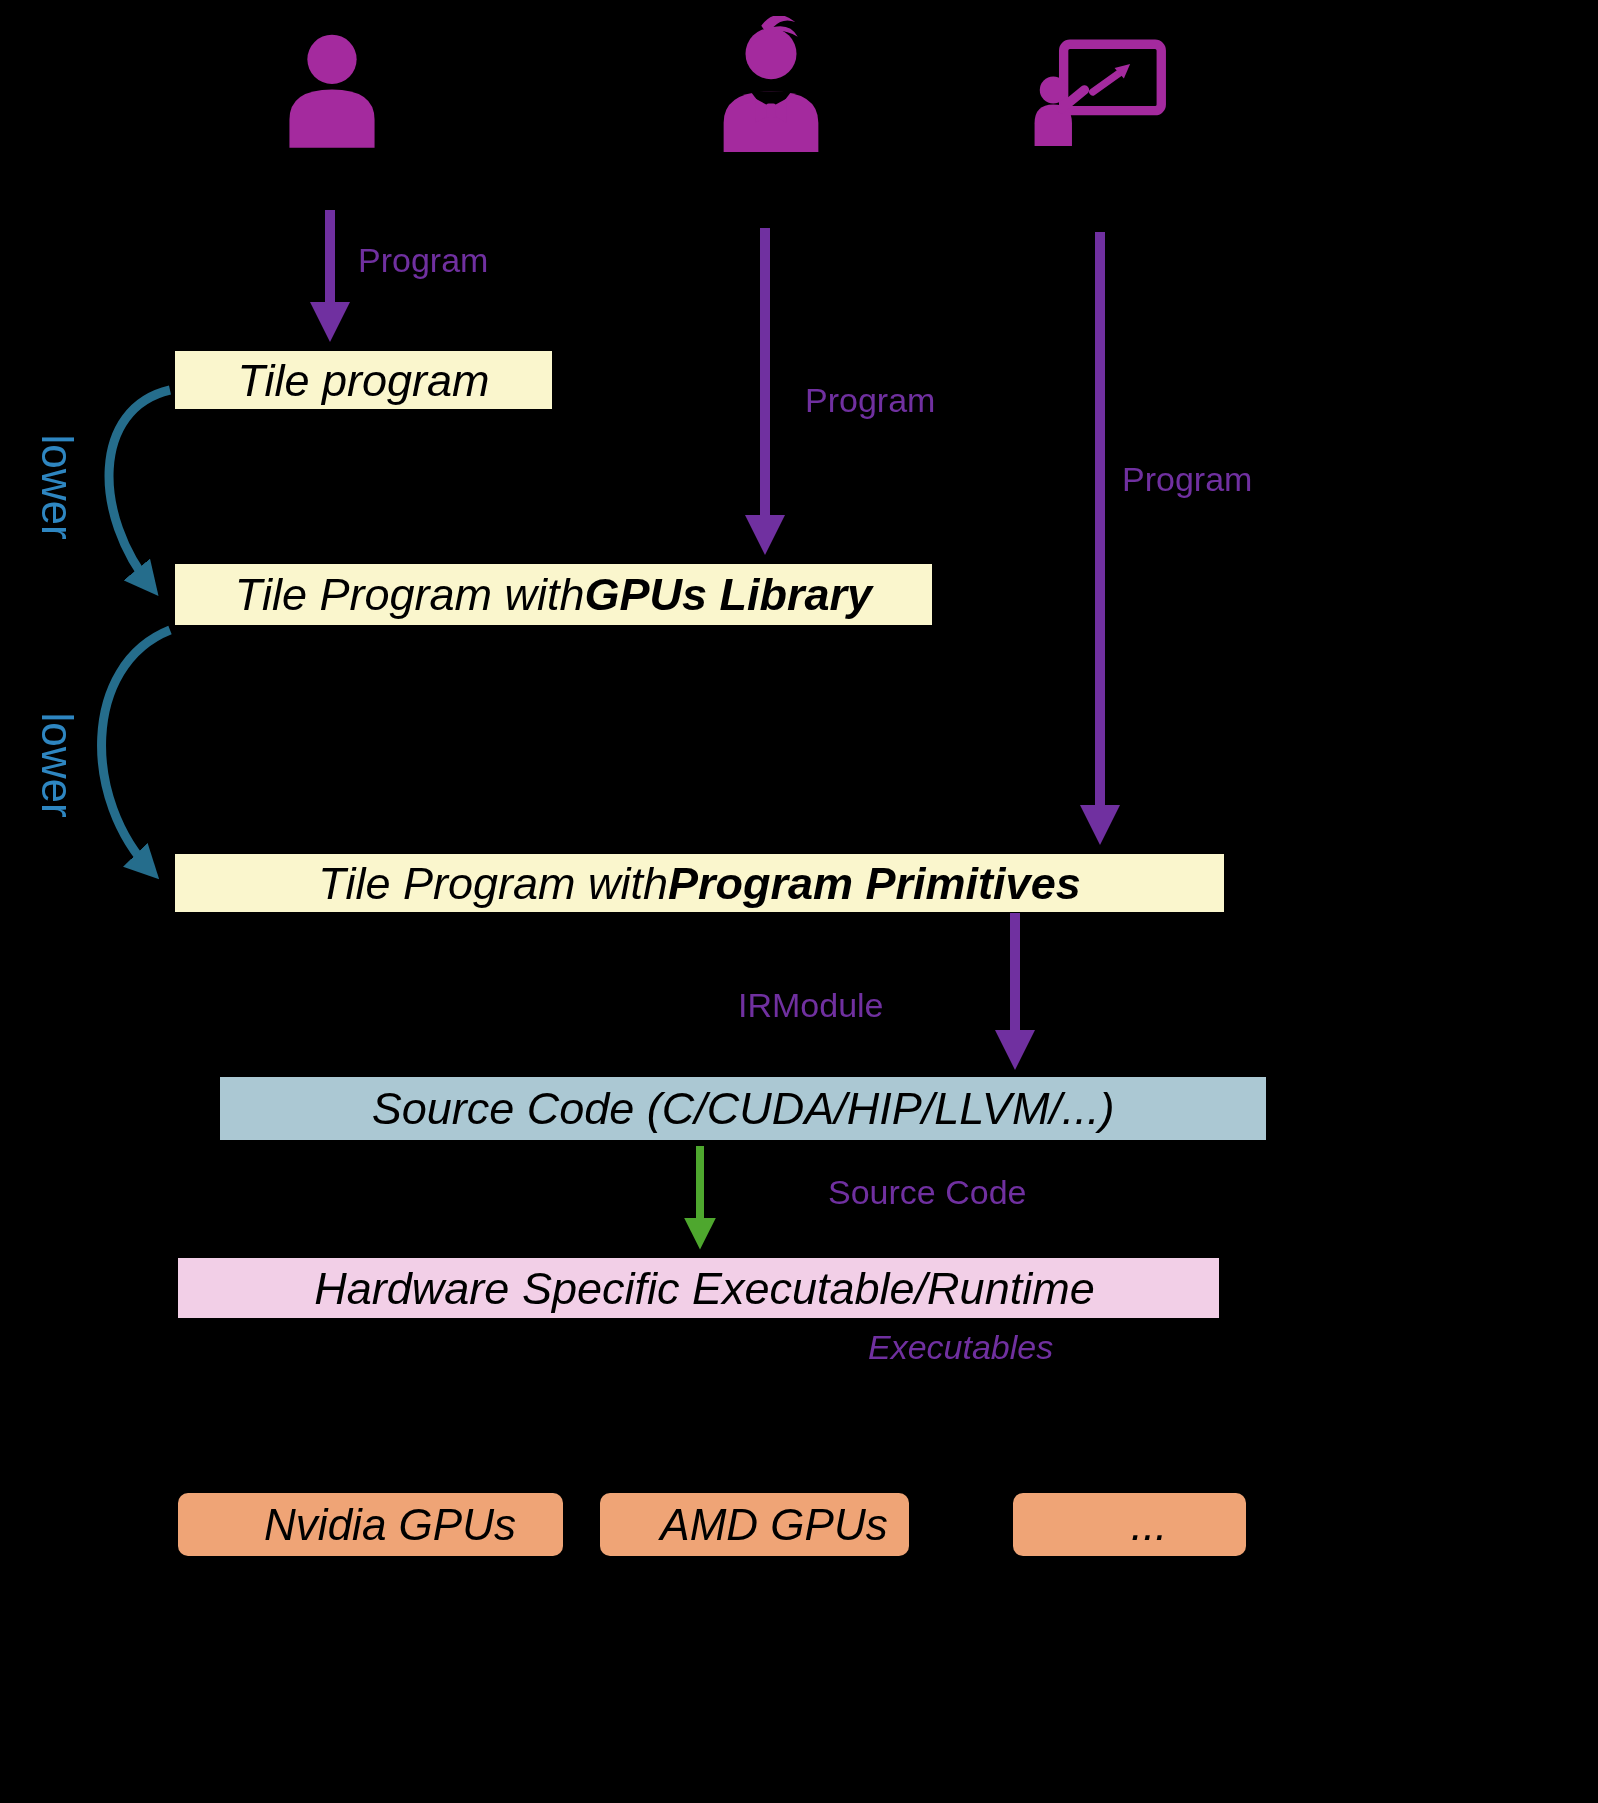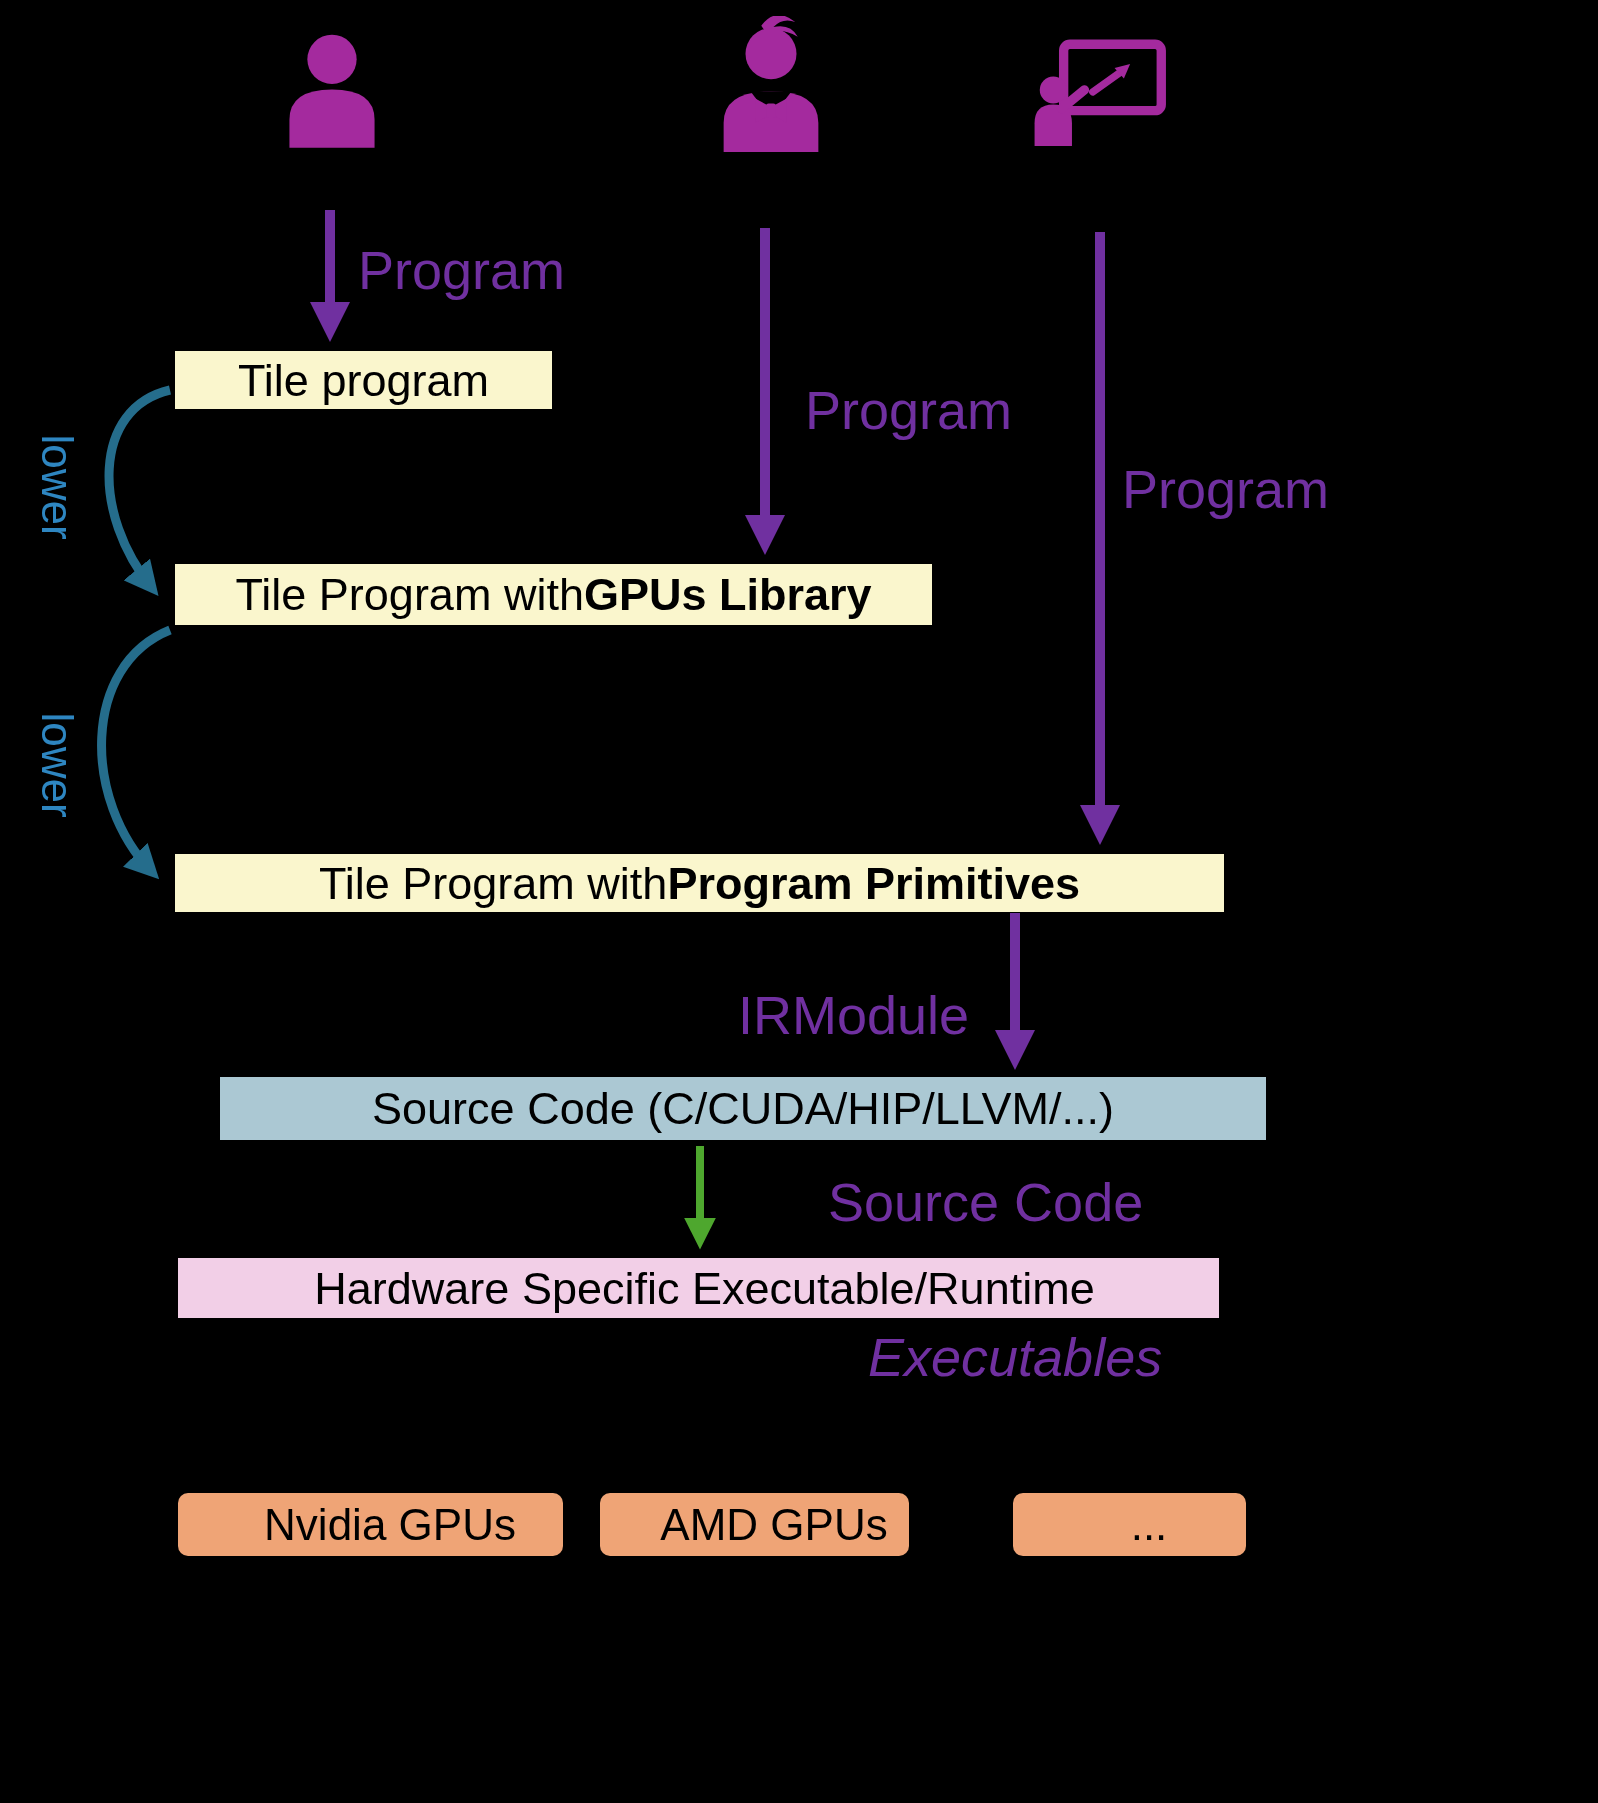--- a/index.html
+++ b/index.html
@@ -21,31 +21,32 @@
 
   .box {
     position: absolute;
     display: flex;
     align-items: center;
     justify-content: center;
     color: var(--box-text, #000000);
     font-size: 45px;
     white-space: nowrap;
     line-height: 1;
+    font-style: italic;
   }
   .box b { font-weight: bold; }
   .yellow   { background: var(--yellow, #FAF6CD); }
   .bluegray { background: var(--bluegray, #ABC8D3); margin-left: 45px; }
   .pink     { background: var(--pink, #F2CFE7); }
   .target   { background: var(--orange, #EFA476); border-radius: 10px; font-size: 44px; padding-left: 39px; }
 
   .plabel {
     position: absolute;
     color: var(--purple, #7030A0);
-    font-size: 54px;
+    font-size: 34px;
     white-space: nowrap;
     line-height: 1;
   }
   .lower {
     position: absolute;
     color: var(--lower-text, #2E86C1);
     font-size: 44px;
     white-space: nowrap;
     transform: translate(-50%, -50%) rotate(90deg);
     line-height: 1;

